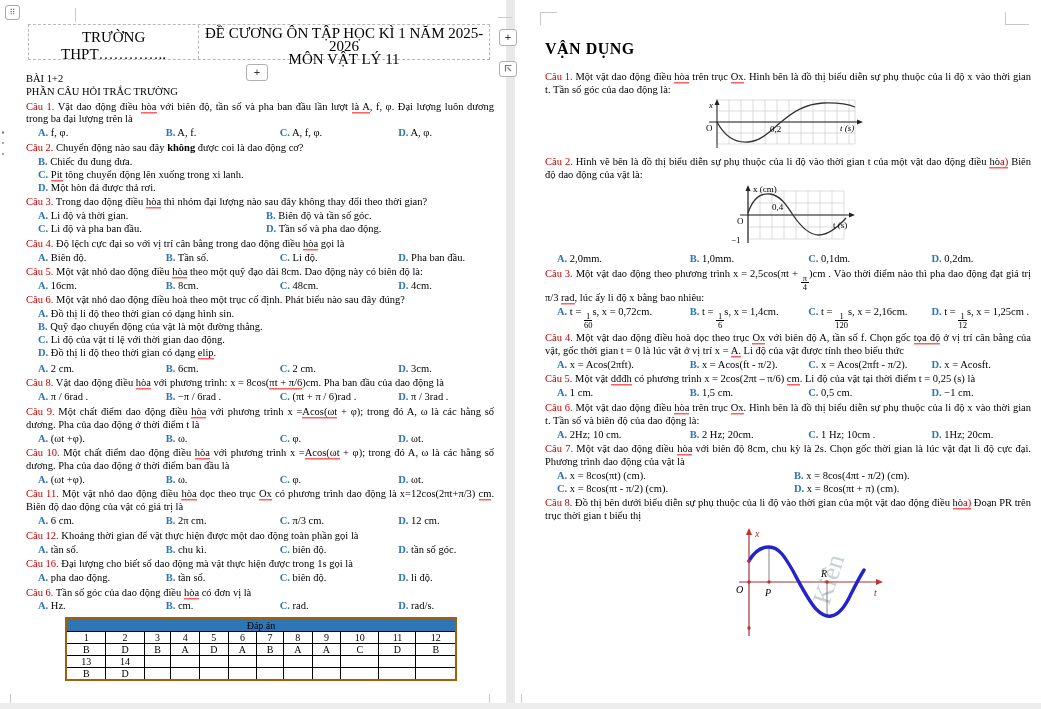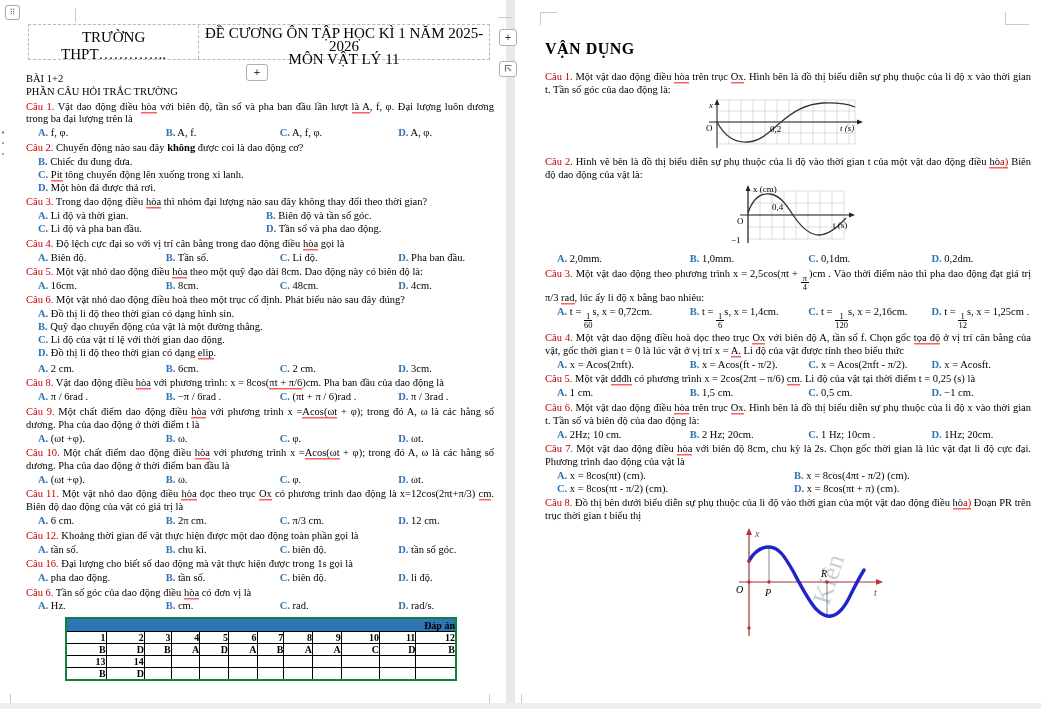--- a/index.html
+++ b/index.html
@@ -25,21 +25,21 @@
 .opts{display:grid;padding-left:12px;font-size:10.5px;line-height:13px}
 .c4{grid-template-columns:28% 25% 26% 21%}
 .c2{grid-template-columns:50% 50%}
 .c1{grid-template-columns:100%}
 .sp{box-shadow:0 1.5px 0 0 #ff5f5f}
 .redtxt{color:#c00000}
 .frac{display:inline-flex;flex-direction:column;text-align:center;vertical-align:-4px;line-height:1;font-size:8.5px}
 .frac span:first-child{border-bottom:1px solid #000;padding:0 2px}
 
 #ans-wrap{margin:5px 0 0 39px;width:392px}
-#ans-table{border-collapse:collapse;width:100%;font-size:10px;font-weight:bold;text-align:right;border:2px solid #15803d}
+#ans-table{border-collapse:collapse;width:100%;font-size:10px;font-weight:normal;text-align:center;border:2px solid #a16207}
 #ans-table td{border:1px solid #000;height:11.5px;padding:0}
 #ans-table td.ttl{background:#2e75b6;height:13px}
 
 .figwrap{text-align:center;margin:1px 0}
 .figwrap.left{text-align:center;padding-left:14px}
 svg text{font-family:"Liberation Serif",serif}
 
 .fbtn{position:absolute;background:#fff;border:1px solid #b0b0b0;border-radius:3px;color:#333;
  font-size:11px;line-height:13px;text-align:center;font-family:"Liberation Sans",sans-serif;cursor:pointer}
 #tbl-handle{position:absolute;left:5px;top:5px;width:15px;height:15px;border:1px solid #a8a8a8;border-radius:3px;

